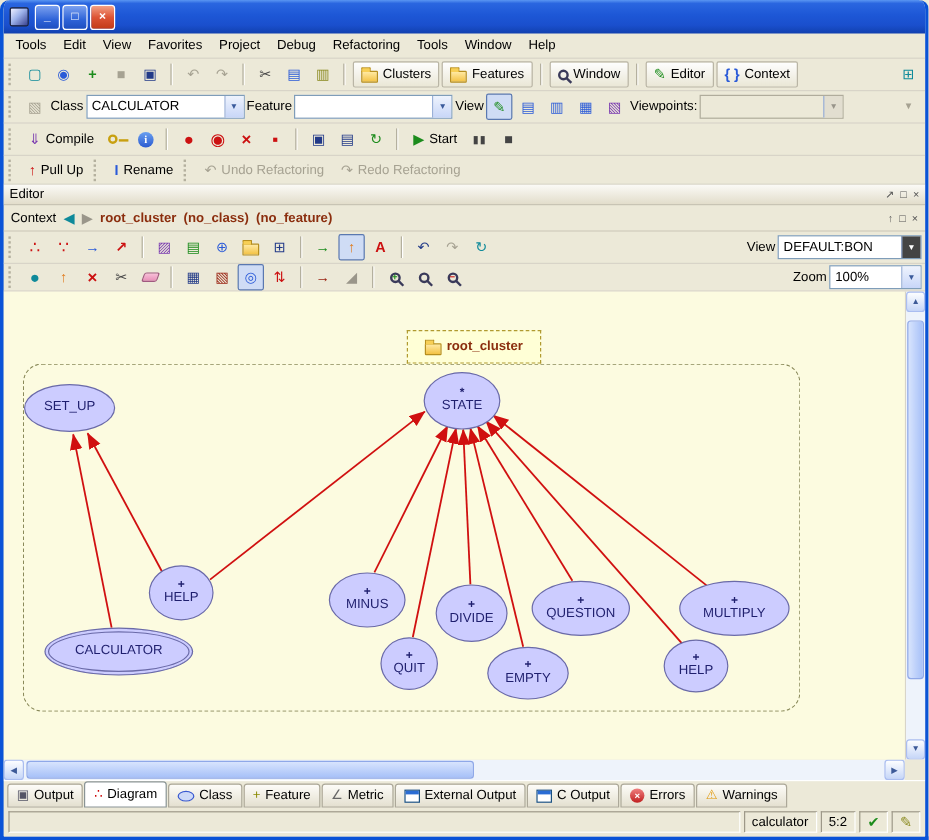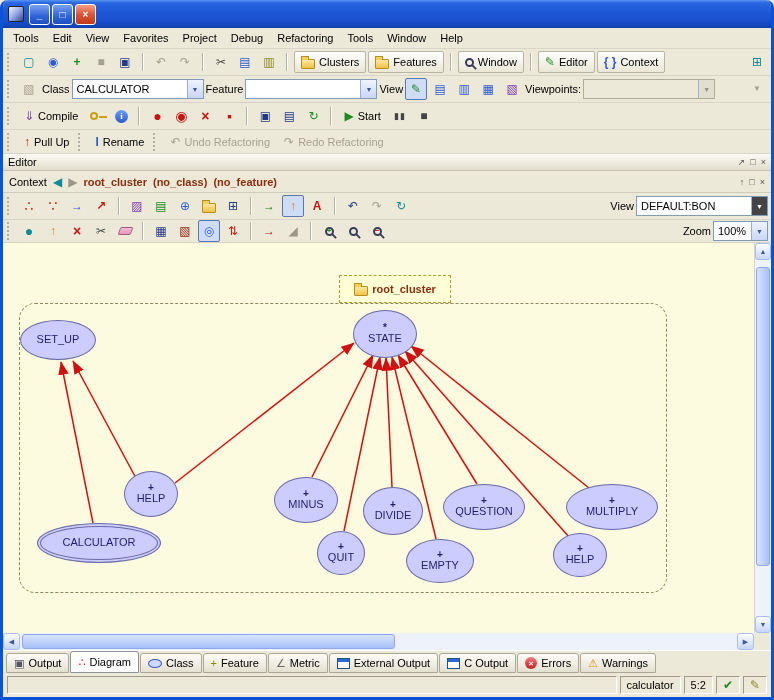--- a/index.html
+++ b/index.html
@@ -28,21 +28,21 @@
 .disabled,.disabled *{color:#a6a292!important}
 .flat-btn{display:inline-flex;align-items:center;gap:4px;height:22px;padding:0 5px;border:1px solid transparent;border-radius:2px}
 .tool-btn{display:inline-flex;align-items:center;gap:4px;height:22px;padding:0 6px;border:1px solid #b9b5a5;border-radius:2px;background:linear-gradient(#fefefe,#eae7d6)}
 .lbl{white-space:nowrap}
 .c-red{color:#cc1111}.c-green{color:#1c8c1c}.c-blue{color:#2a5ad8}.c-orange{color:#e07c1e}.c-gray{color:#9a968a}.c-dark{color:#444}.c-navy{color:#223a88}.c-teal{color:#0f8a9a}.c-olive{color:#8a8a20}.c-purple{color:#7a3ab0}.c-maroon{color:#992211}
 .combo{display:inline-flex;align-items:center;height:20px;border:1px solid #7f9db9;background:#fff}
 .combo .val{padding:0 4px;flex:1;white-space:nowrap;overflow:hidden}
 .combo .drop{width:16px;height:100%;background:linear-gradient(#eef3fd,#c8d6f8);border-left:1px solid #9ab0d8;color:#3a5a9b;font-size:7px;display:flex;align-items:center;justify-content:center}
 .combo.dis{background:#ece9d8;border-color:#b0ac9c}
 .combo.dis .drop{background:#e2ded0;color:#98948a}
-.w130{width:132px}.w120{width:132px}.w55{width:55px}
+.w130{width:132px}.w120{width:120px}.w55{width:77px}
 .ic-folder{position:relative;width:14px;height:10px;background:linear-gradient(#ffe9a2,#f3c244);border:1px solid #b78f1f;border-radius:1px;margin-top:3px;flex:0 0 14px}
 .ic-folder::before{content:'';position:absolute;top:-4px;left:-1px;width:6px;height:3px;background:#f7cf55;border:1px solid #b78f1f;border-bottom:none;border-radius:1px 1px 0 0}
 .ic-mag{position:relative;width:9px;height:9px;border:2px solid #3a3a5a;border-radius:50%;display:flex;align-items:center;justify-content:center}
 .ic-mag::after{content:'';position:absolute;width:6px;height:2px;background:#3a3a5a;transform:rotate(45deg);right:-5px;bottom:-3px}
 .ic-mag.plus::before{content:'+';font-size:8px;font-weight:bold;color:#1c8c1c;line-height:1}
 .ic-mag.minus::before{content:'−';font-size:8px;font-weight:bold;color:#cc1111;line-height:1}
 .ic-key{width:8px;height:8px;border:2px solid #c8a010;border-radius:50%;position:relative;margin-right:7px}
 .ic-key::after{content:'';position:absolute;left:7px;top:2px;width:8px;height:2px;background:#c8a010}
 .ic-info{width:13px;height:13px;border-radius:50%;background:linear-gradient(#6aa0f0,#2a5ad0);color:#fff;font-weight:bold;font-size:9px;display:flex;align-items:center;justify-content:center;font-family:"Liberation Serif",serif}
 .ic-eraser{width:13px;height:8px;background:linear-gradient(#f8c0d8,#e890b8);border:1px solid #a05a80;transform:skewX(-20deg);border-radius:2px}

